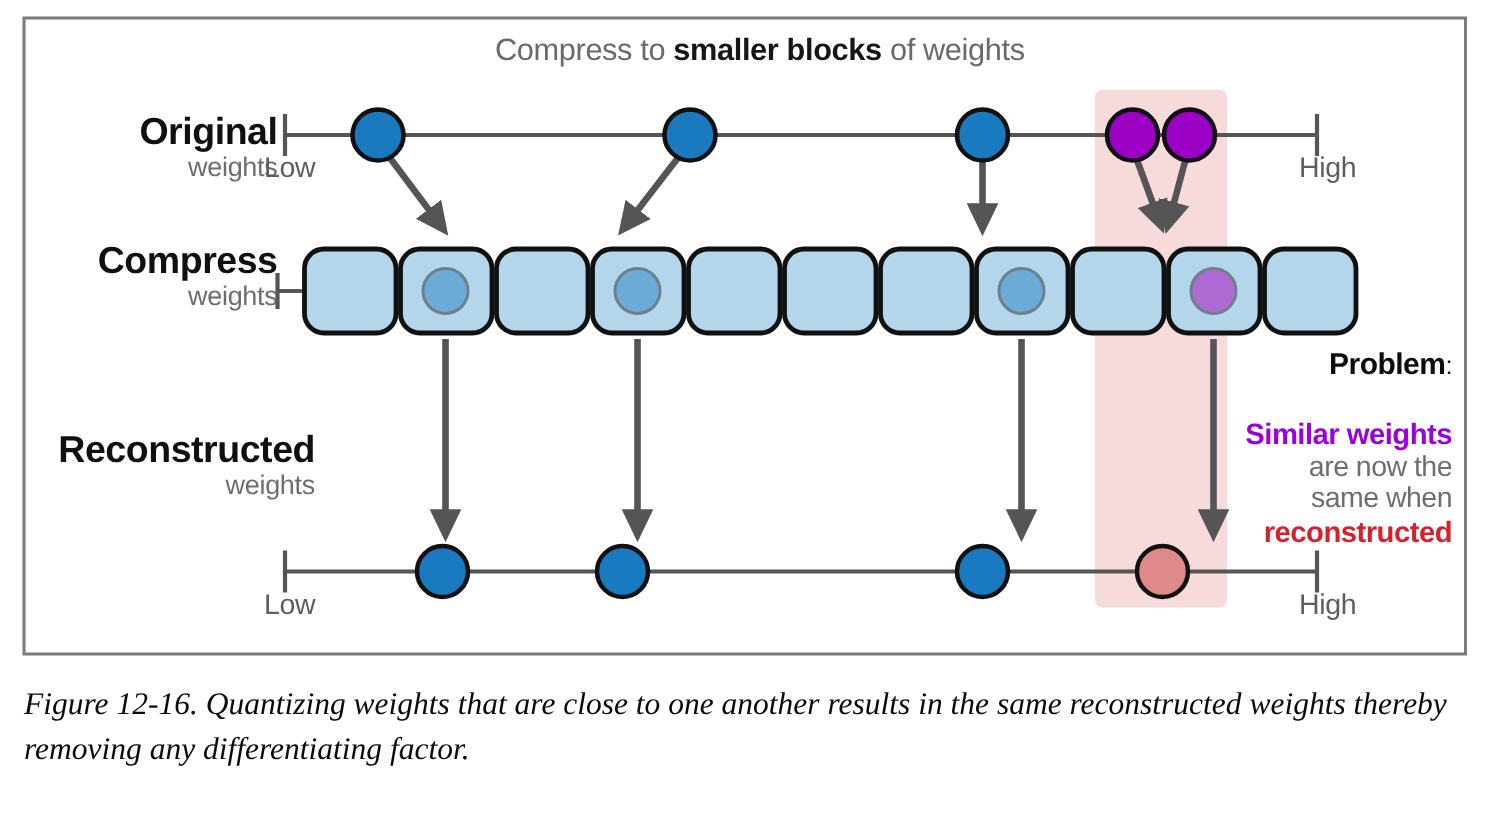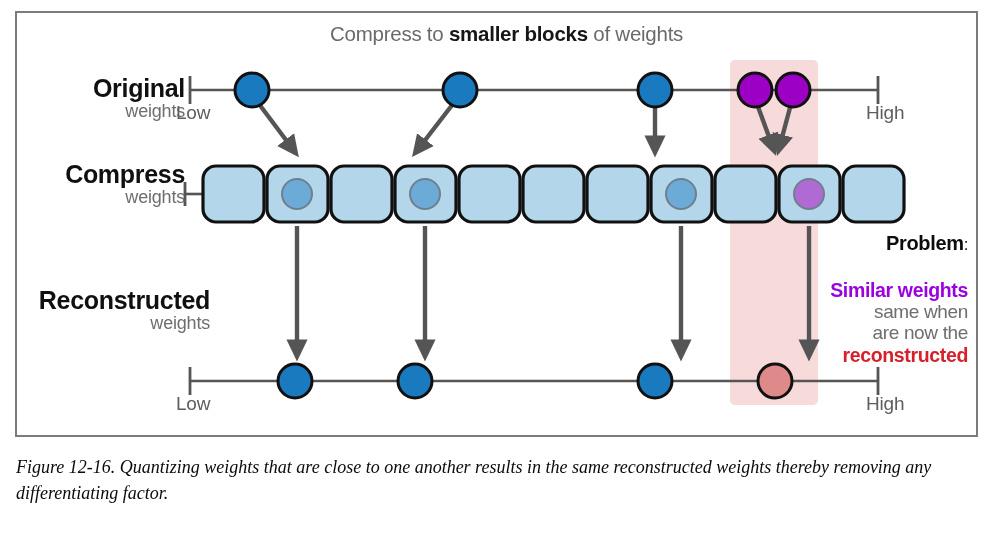--- a/index.html
+++ b/index.html
@@ -26,21 +26,21 @@
   .problem{position:absolute;left:816px;top:232px;width:152px;text-align:right;
            line-height:1.13;font-size:19px;letter-spacing:-0.35px;}
   .problem .p-head{font-weight:bold;color:#0d0d0d;font-size:20px;}
   .problem .p-head em{font-style:normal;font-weight:normal;font-size:17px;}
   .problem .p-purple{font-weight:bold;color:#9b00e0;font-size:19.5px;display:block;margin-top:24px;}
   .problem .p-gray{color:#6e6e6e;display:block;}
   .problem .p-red{font-weight:bold;color:#d6202c;display:block;font-size:19.5px;}
 
   .caption{position:absolute;left:16px;top:455px;width:950px;
            font-family:"Liberation Serif",serif;font-style:italic;
-           font-size:18px;line-height:1.42;color:#0b0b0b;}
+           font-size:21px;line-height:1.42;color:#0b0b0b;}
 </style>
 </head>
 <body>
 
 <div id="stage">
 
   <div class="frame"></div>
 
   <svg class="figsvg" viewBox="0 0 992 544" xmlns="http://www.w3.org/2000/svg">
     <defs>
@@ -140,20 +140,20 @@
   </div>
 
   <div class="lowhigh" style="left:176px;top:102px;">Low</div>
   <div class="lowhigh" style="left:866px;top:102px;">High</div>
   <div class="lowhigh" style="left:176px;top:393px;">Low</div>
   <div class="lowhigh" style="left:866px;top:393px;">High</div>
 
   <div class="problem">
     <span class="p-head"><span>Problem</span><em>:</em></span>
     <span class="p-purple">Similar weights</span>
+    <span class="p-gray">are now the</span>
     <span class="p-gray">same when</span>
-    <span class="p-gray">are now the</span>
     <span class="p-red">reconstructed</span>
   </div>
 
   <div class="caption">Figure 12-16. Quantizing weights that are close to one another results in the same reconstructed weights thereby removing any differentiating factor.</div>
 
 </div>
 
 </body></html>

